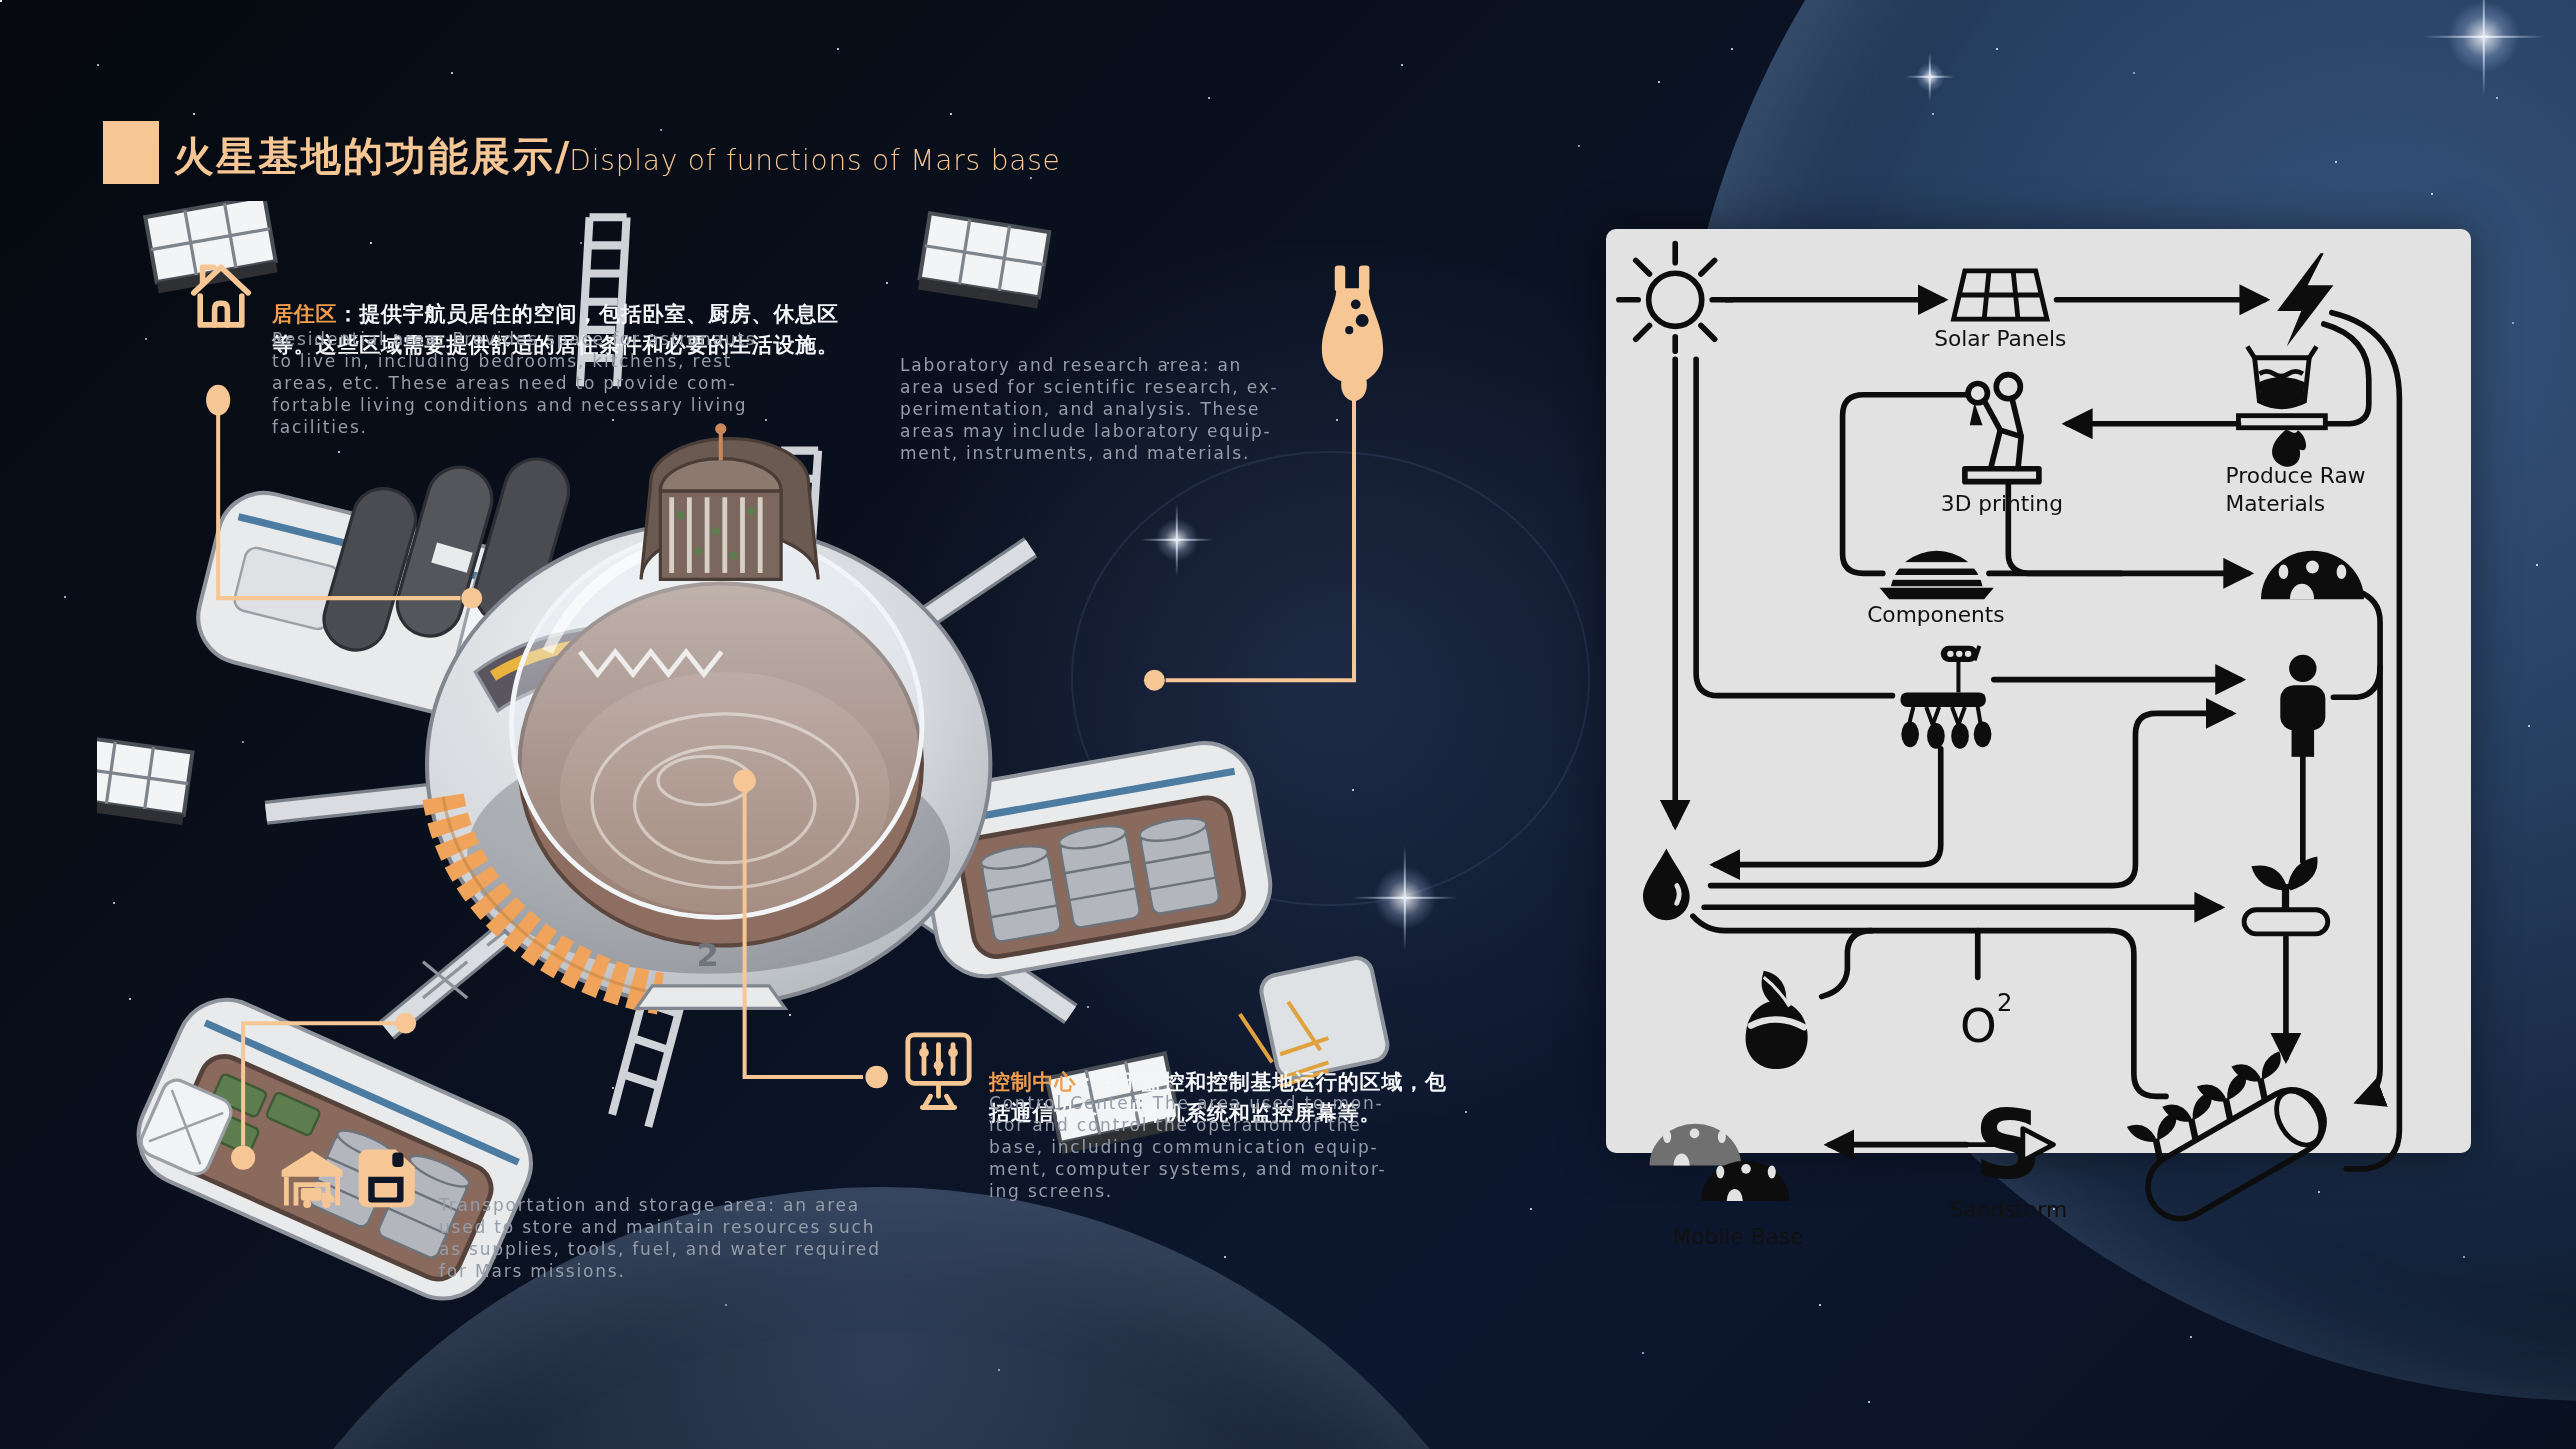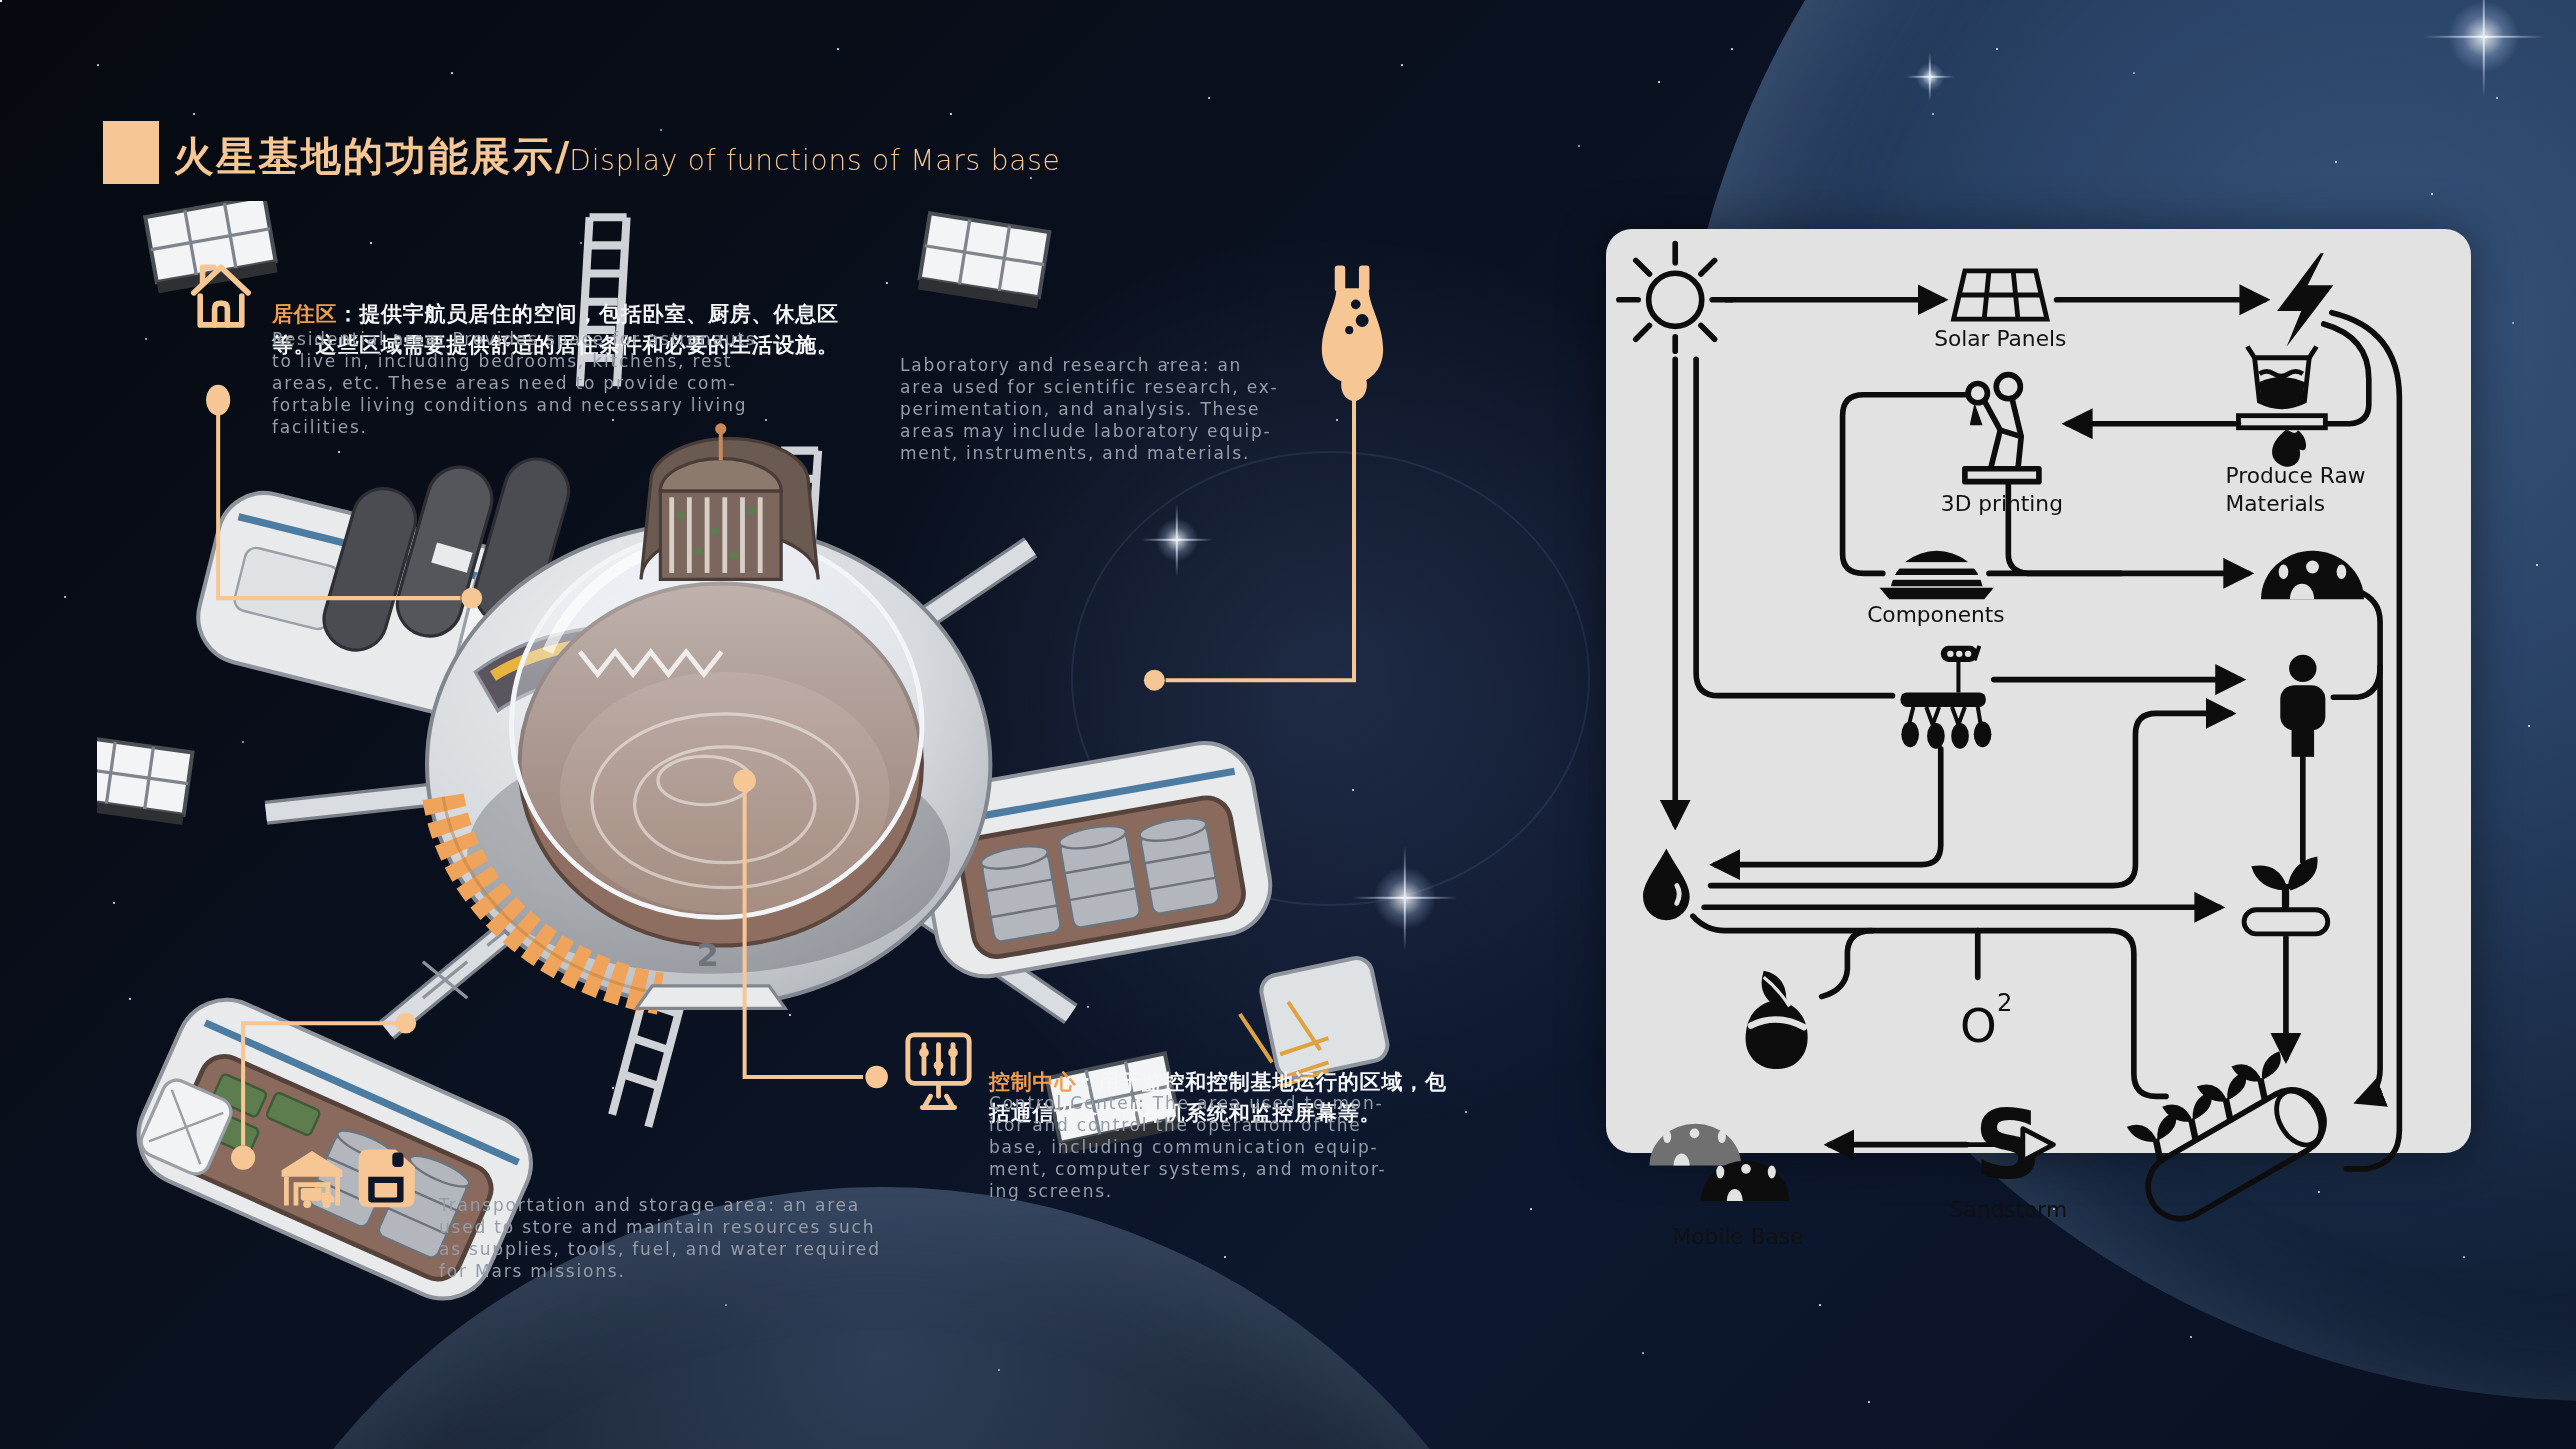--- a/index.html
+++ b/index.html
@@ -61,21 +61,21 @@
   .title-sep{font-size:39px;font-weight:bold;}
   .title-en{font-size:28px;font-weight:300;letter-spacing:0.8px;}
   
   .zh-block{position:absolute;white-space:pre-wrap;color:#f4f6f8;font-size:21px;font-weight:bold;
     line-height:31px;letter-spacing:0.8px;margin-top:38px;}
   .zh-block .hd{color:#f09d4e;}
   .en-block{position:absolute;white-space:pre;color:#959da9;font-size:17px;line-height:22px;letter-spacing:1.8px;}
   .ico{position:absolute;}
   
   #flow-panel{position:absolute;left:1606px;top:229px;width:865px;height:924px;background:#e2e2e2;
-    border-radius:26px;box-shadow:0 0 48px rgba(0,0,0,.45);}
+    border-radius:10px;box-shadow:0 0 48px rgba(0,0,0,.45);}
   #flow-panel svg{position:absolute;left:0;top:0;}
   .flow-label{font-size:27px;fill:#111;}
   
   #leaders{position:absolute;left:0;top:0;pointer-events:none;}
 </style>
 </head>
 <body>
 
 <div id="canvas">
 

